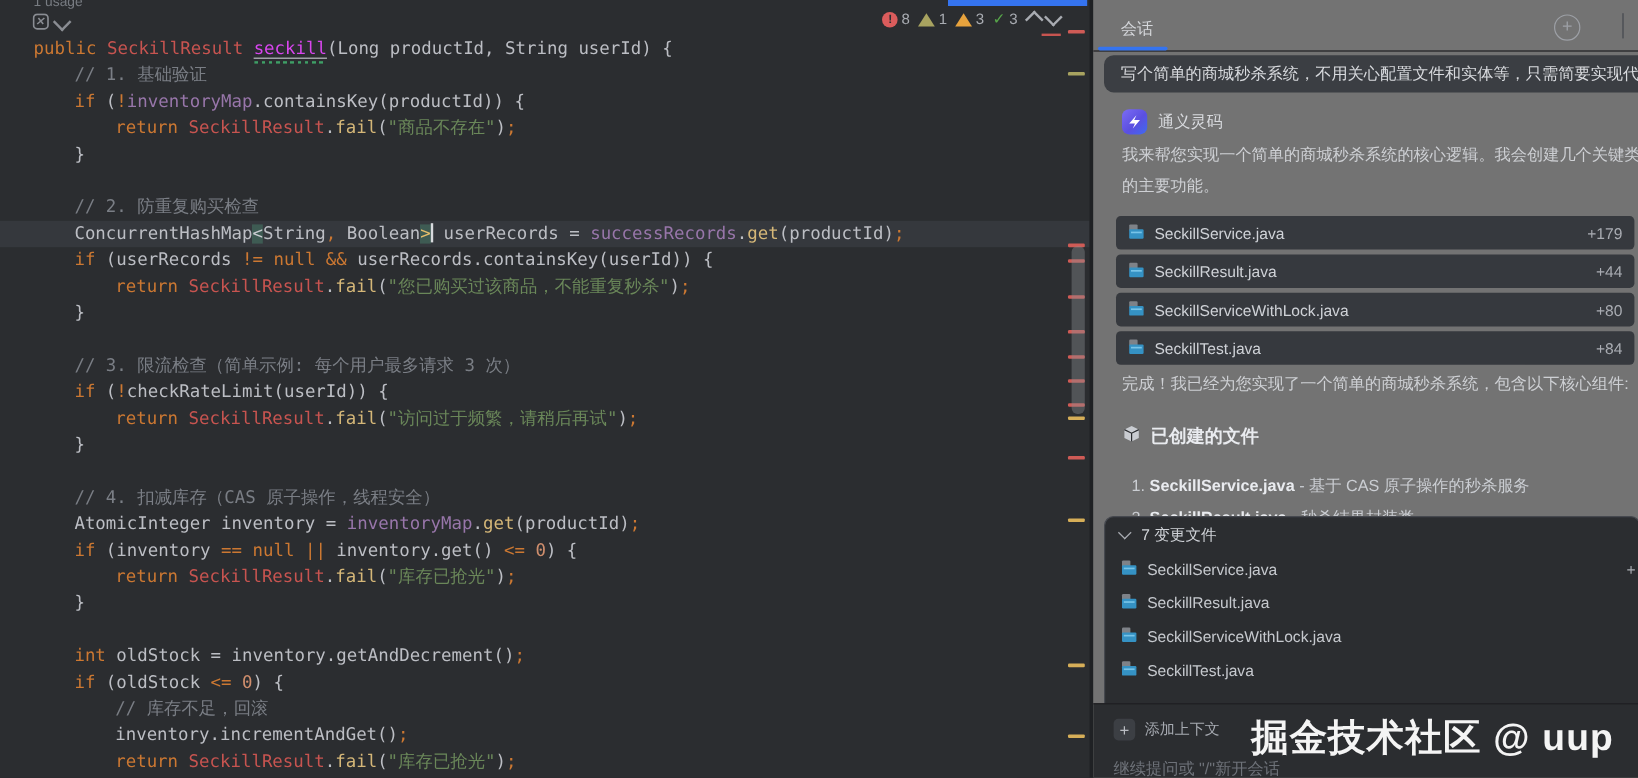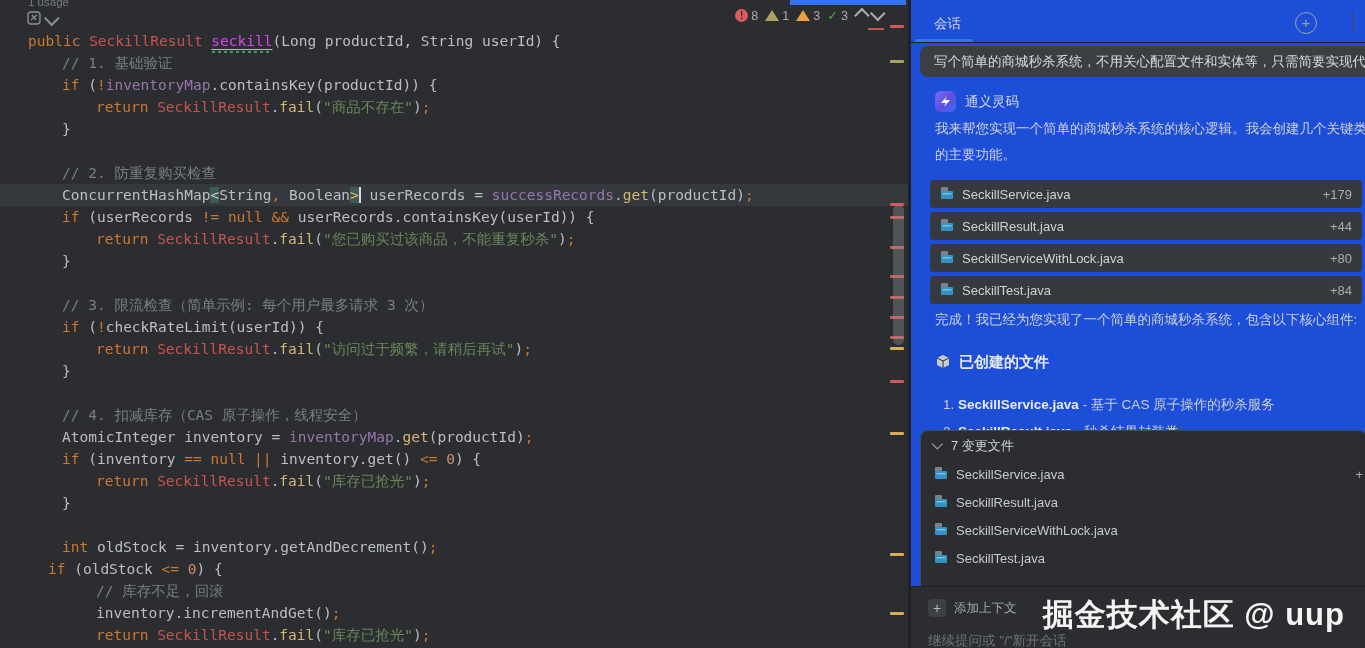--- a/index.html
+++ b/index.html
@@ -42,21 +42,21 @@
   .chev{width:9px;height:9px;border-left:2px solid #A9ACB2;border-bottom:2px solid #A9ACB2;display:inline-block;}
   .chev-up{transform:rotate(135deg) translate(-1px,-1px);}
   .chev-dn{transform:rotate(-45deg) translate(1px,-2px);}
   .chev-red-underline{position:absolute;top:20px;right:0;width:16px;height:2px;background:#C75450;}
   .top-blue-bar{position:absolute;left:790px;top:0;width:116px;height:5px;background:#3574F0;}
   
   .stripe-mark{position:absolute;width:14px;height:2.5px;left:890px;border-radius:1px;}
   .scroll-thumb{position:absolute;left:893px;top:205px;width:11px;height:140px;border-radius:5px;background:rgba(140,143,148,0.40);}
   .split-divider{position:absolute;left:908px;top:0;width:3px;height:648px;background:#1F2124;}
   
-  .panel{position:absolute;left:911px;top:0;right:0;bottom:0;background:#1d4ed8;overflow:hidden;font-size:13.5px;color:#CED0D6;}
+  .panel{position:absolute;left:911px;top:0;right:0;bottom:0;background:#737373;overflow:hidden;font-size:13.5px;color:#CED0D6;}
   .panel-header{position:absolute;left:0;top:0;right:0;height:42px;border-bottom:1px solid #1E1F22;}
   .tab-session{position:absolute;left:9px;top:12px;padding:0 14px;height:27px;line-height:24px;color:#D5D7DB;}
   .tab-underline{position:absolute;left:4px;top:39px;width:58px;height:3px;border-radius:2px;background:#3574F0;}
   .new-session-btn{position:absolute;right:48px;top:12px;width:20px;height:20px;border:1.6px solid #9DA0A6;
     border-radius:50%;color:#9DA0A6;display:flex;align-items:center;justify-content:center;}
   .new-session-btn::before{content:"+";font-size:15px;line-height:1;margin-top:-2px;}
   .header-divider{position:absolute;right:12px;top:11px;width:1px;height:21px;background:#45484E;}
   .user-bubble{position:absolute;left:9px;top:46px;right:-20px;height:31px;background:#3B3E43;border-radius:8px;
     line-height:31px;padding:0 14px;white-space:nowrap;overflow:hidden;color:#D8DADE;}
   .assistant-row{position:absolute;left:24px;top:91px;display:flex;align-items:center;gap:9px;}
@@ -147,21 +147,21 @@
       <div class="code-line" style="padding-left: 96px;"><span class="tk-kw">return</span><span class="tk-pln"> </span><span class="tk-cls">SeckillResult</span><span class="tk-pln">.</span><span class="tk-mth">fail</span><span class="tk-pln">(</span><span class="tk-str">"访问过于频繁，请稍后再试"</span><span class="tk-pln">)</span><span class="tk-kw">;</span></div>
       <div class="code-line" style="padding-left: 62px;"><span class="tk-pln">}</span></div>
       <div class="code-line" style="padding-left: 28px;"></div>
       <div class="code-line" style="padding-left: 62px;"><span class="tk-cmt">// 4. 扣减库存（CAS 原子操作，线程安全）</span></div>
       <div class="code-line" style="padding-left: 62px;"><span class="tk-pln">AtomicInteger inventory = </span><span class="tk-fld">inventoryMap</span><span class="tk-pln">.</span><span class="tk-mth">get</span><span class="tk-pln">(productId)</span><span class="tk-kw">;</span></div>
       <div class="code-line" style="padding-left: 62px;"><span class="tk-kw">if</span><span class="tk-pln"> (inventory </span><span class="tk-kw">==</span><span class="tk-pln"> </span><span class="tk-kw">null</span><span class="tk-pln"> </span><span class="tk-kw">||</span><span class="tk-pln"> inventory.get() </span><span class="tk-kw">&lt;=</span><span class="tk-pln"> </span><span class="tk-num">0</span><span class="tk-pln">) {</span></div>
       <div class="code-line" style="padding-left: 96px;"><span class="tk-kw">return</span><span class="tk-pln"> </span><span class="tk-cls">SeckillResult</span><span class="tk-pln">.</span><span class="tk-mth">fail</span><span class="tk-pln">(</span><span class="tk-str">"库存已抢光"</span><span class="tk-pln">)</span><span class="tk-kw">;</span></div>
       <div class="code-line" style="padding-left: 62px;"><span class="tk-pln">}</span></div>
       <div class="code-line" style="padding-left: 28px;"></div>
       <div class="code-line" style="padding-left: 62px;"><span class="tk-kw">int</span><span class="tk-pln"> oldStock = inventory.getAndDecrement()</span><span class="tk-kw">;</span></div>
-      <div class="code-line" style="padding-left: 48px;"><span class="tk-kw">if</span><span class="tk-pln"> (oldStock </span><span class="tk-kw">&lt;=</span><span class="tk-pln"> </span><span class="tk-num">0</span><span class="tk-pln">) {</span></div>
+      <div class="code-line" style="padding-left: 62px;"><span class="tk-kw">if</span><span class="tk-pln"> (oldStock </span><span class="tk-kw">&lt;=</span><span class="tk-pln"> </span><span class="tk-num">0</span><span class="tk-pln">) {</span></div>
       <div class="code-line" style="padding-left: 96px;"><span class="tk-cmt">// 库存不足，回滚</span></div>
       <div class="code-line" style="padding-left: 96px;"><span class="tk-pln">inventory.incrementAndGet()</span><span class="tk-kw">;</span></div>
       <div class="code-line" style="padding-left: 96px;"><span class="tk-kw">return</span><span class="tk-pln"> </span><span class="tk-cls">SeckillResult</span><span class="tk-pln">.</span><span class="tk-mth">fail</span><span class="tk-pln">(</span><span class="tk-str">"库存已抢光"</span><span class="tk-pln">)</span><span class="tk-kw">;</span></div>
     </div>
 
   <div id="stripe-host">
       <div class="stripe-mark" style="top: 25px; background: rgb(207, 91, 86);"></div>
       <div class="stripe-mark" style="top: 60px; background: rgb(168, 163, 96);"></div>
       <div class="stripe-mark" style="top: 203px; background: rgb(207, 91, 86);"></div>
       <div class="stripe-mark" style="top: 216px; background: rgb(207, 91, 86);"></div>

